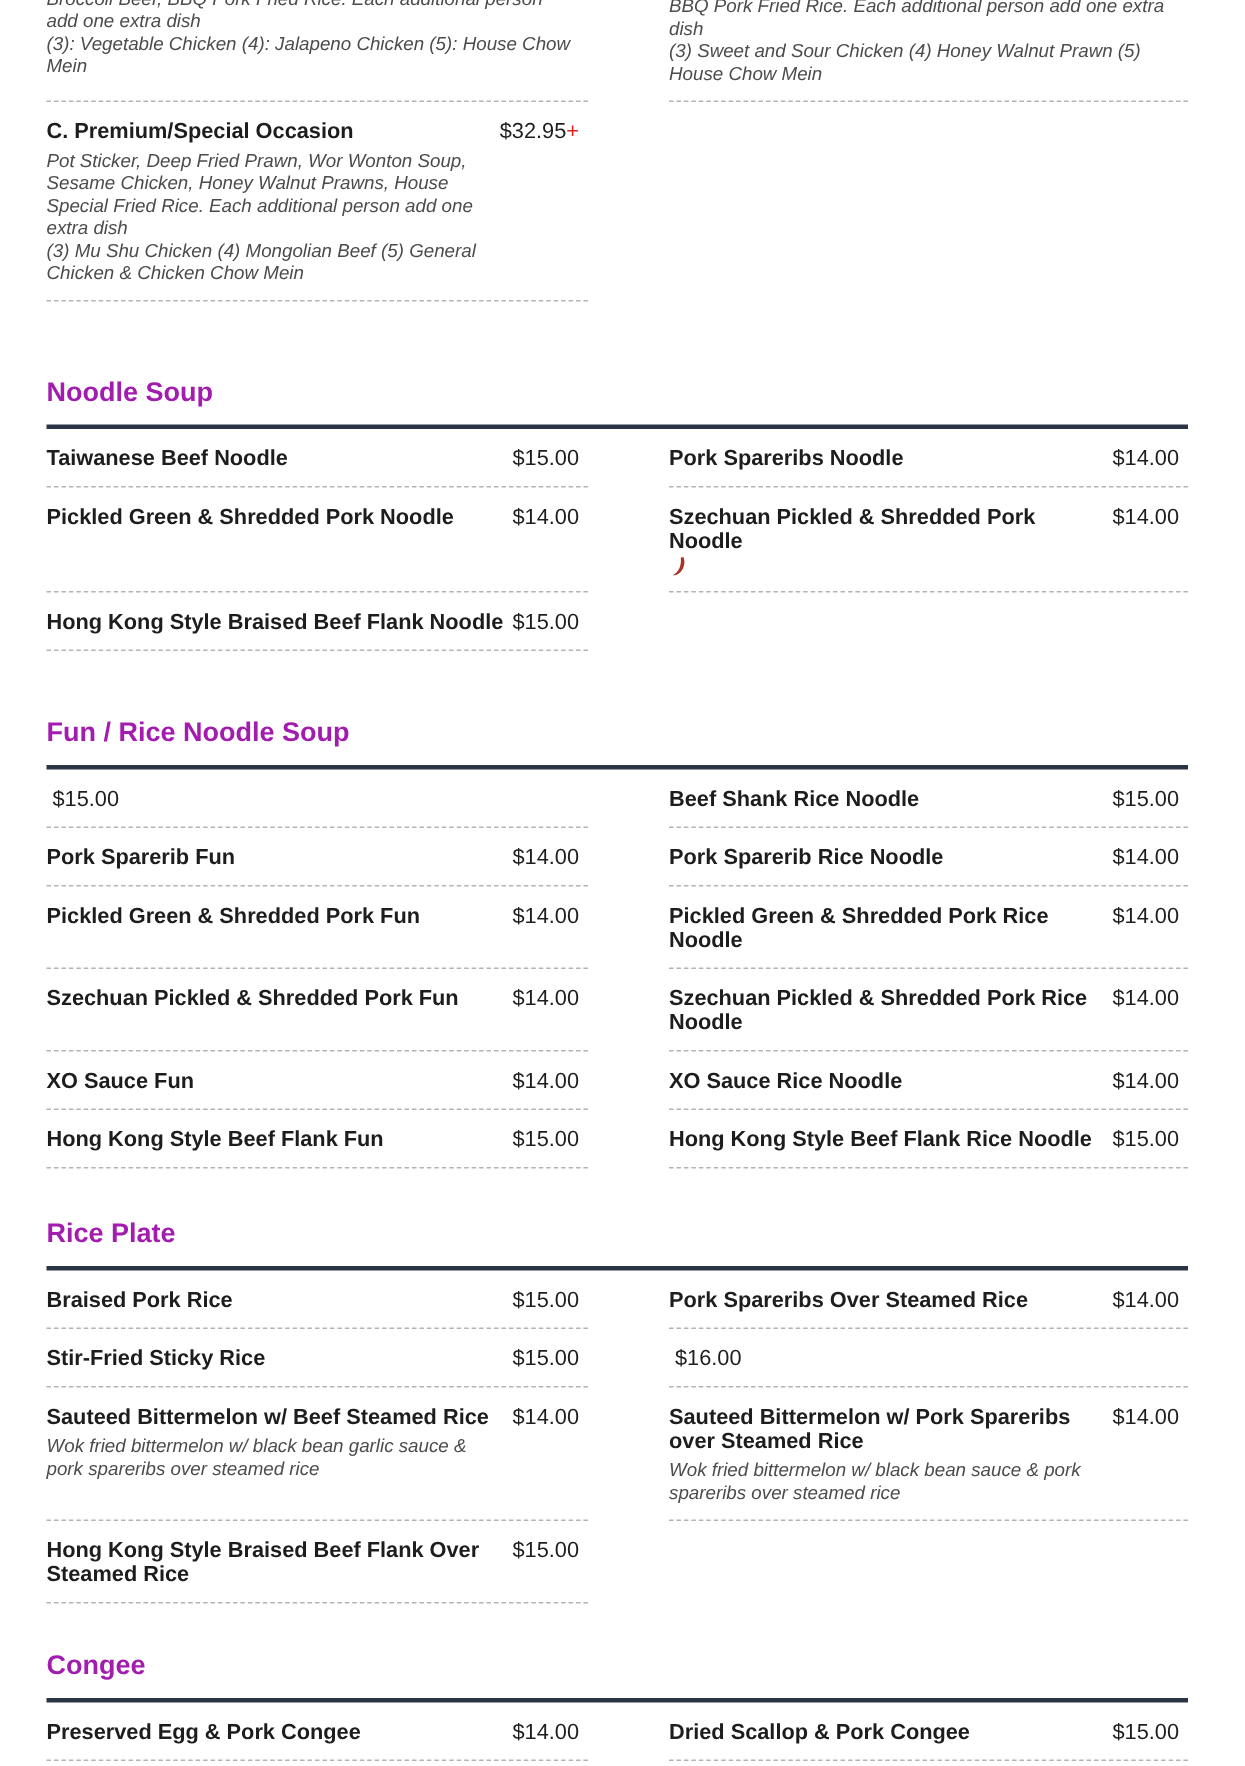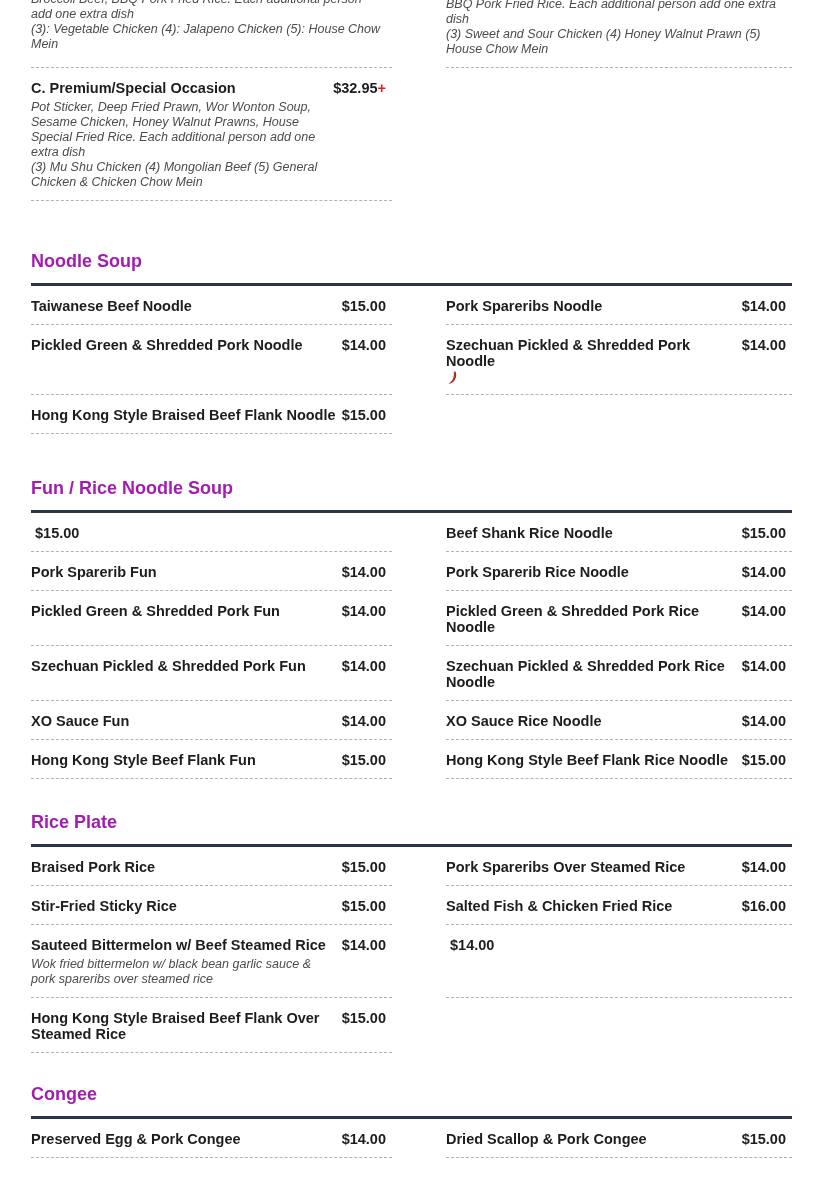--- a/index.html
+++ b/index.html
@@ -33,21 +33,21 @@
     align-items:flex-start;
   }
   .mitem.nopad-top{padding-top:0;}
   .mitem.pt5{padding-top:5px;}
   .mtext{flex:1 1 auto;min-width:0;}
   .iname{
     font-size:14.5px;line-height:16px;font-weight:700;color:var(--title);
   }
   .iprice{
     flex:0 0 auto;
-    font-size:14.5px;line-height:16px;font-weight:700;color:var(--title);
+    font-size:14.5px;line-height:16px;font-weight:400;color:var(--title);
     white-space:nowrap;margin-left:4px;padding-right:6px;
   }
   .idesc{
     font-size:12.5px;line-height:15px;font-style:italic;color:var(--desc);
     margin-top:4px;white-space:pre-line;
   }
   .plus{color:var(--red);}
   .chili{display:block;margin-top:2px;margin-left:2px;width:9px;height:13px;}
   .section{margin-top:49px;}
   .section h2{
@@ -234,35 +234,36 @@
           </div>
         </div>
         <div class="menurow">
           <div class="mcell mitem">
             <div class="mtext">
               <div class="iname">Stir-Fried Sticky Rice</div>
             </div>
             <div class="iprice">$15.00</div>
           </div>
           <div class="mcell mitem">
-            <div class="mtext">
-              <div class="iname">Salted Fish &amp; Chicken Fried Rice</div>
-            </div>
             <div class="iprice">$16.00</div>
           </div>
         </div>
         <div class="menurow">
           <div class="mcell mitem">
             <div class="mtext">
               <div class="iname">Sauteed Bittermelon w/ Beef Steamed Rice</div>
               <div class="idesc">Wok fried bittermelon w/ black bean garlic sauce &amp; pork spareribs over steamed rice</div>
             </div>
             <div class="iprice">$14.00</div>
           </div>
           <div class="mcell mitem">
+            <div class="mtext">
+              <div class="iname">Sauteed Bittermelon w/ Pork Spareribs over Steamed Rice</div>
+              <div class="idesc">Wok fried bittermelon w/ black bean sauce &amp; pork spareribs over steamed rice</div>
+            </div>
             <div class="iprice">$14.00</div>
           </div>
         </div>
         <div class="menurow">
           <div class="mcell mitem">
             <div class="mtext">
               <div class="iname">Hong Kong Style Braised Beef Flank Over Steamed Rice</div>
             </div>
             <div class="iprice">$15.00</div>
           </div>

